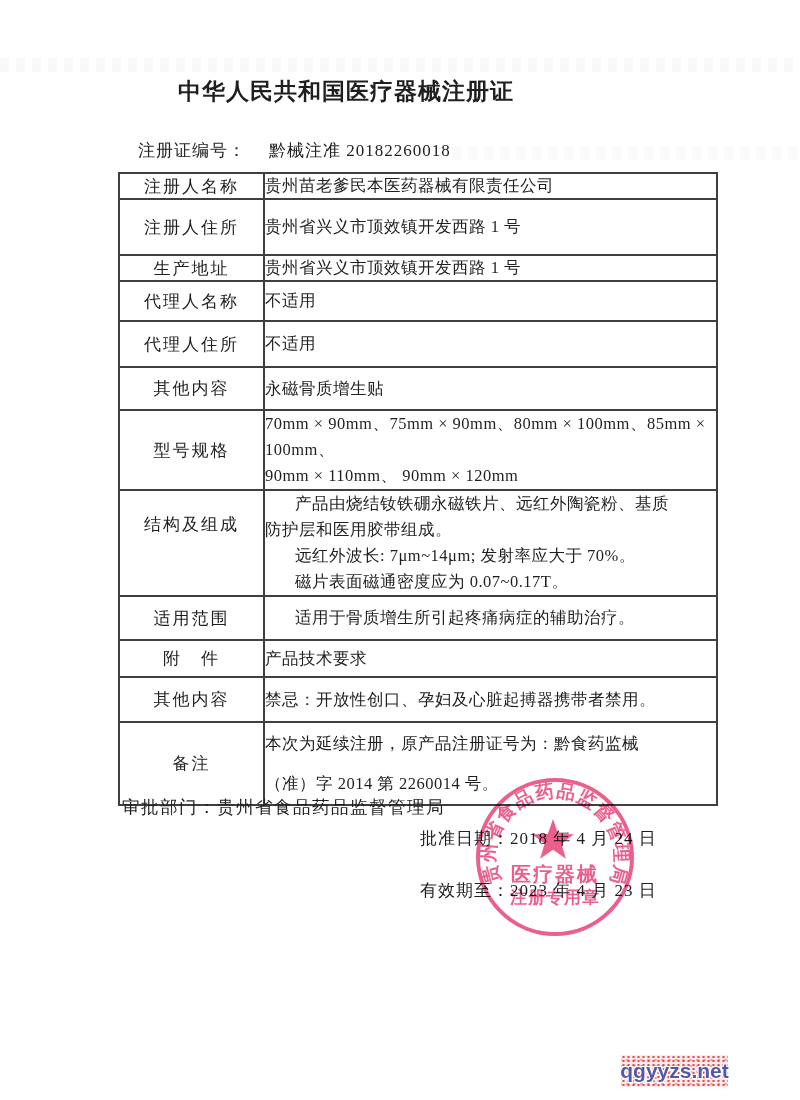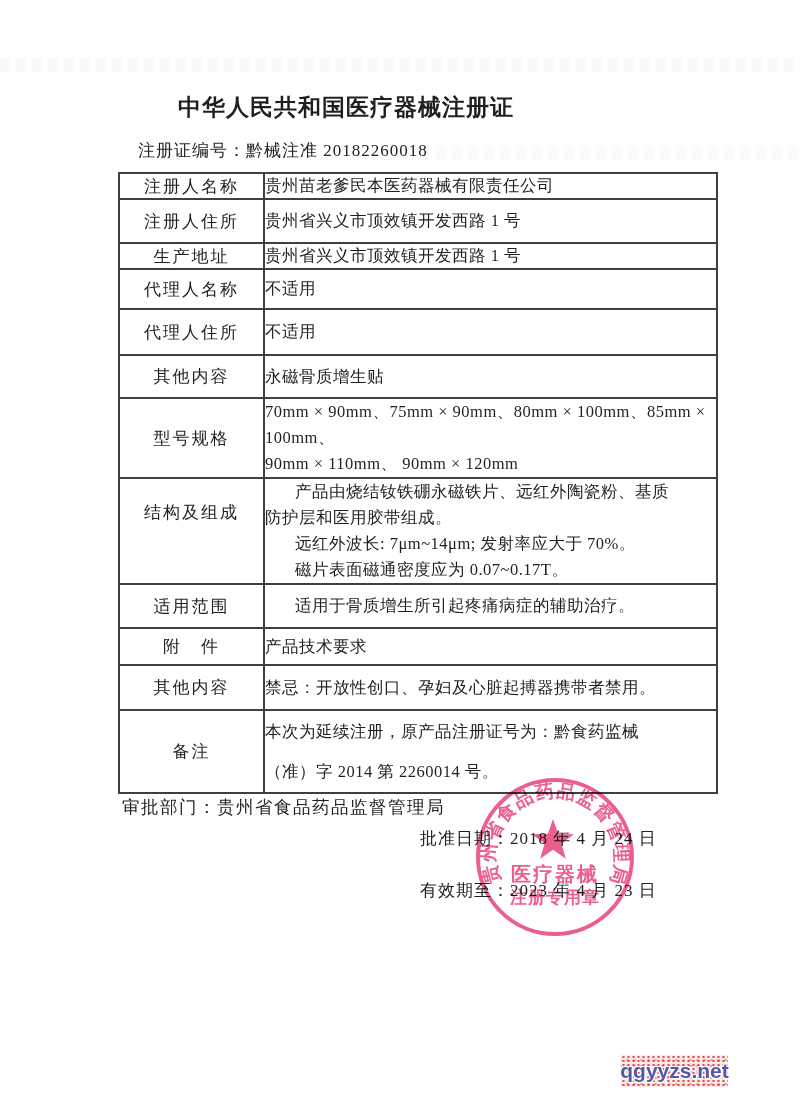--- a/index.html
+++ b/index.html
@@ -13,45 +13,45 @@
 
   
   .scan-strip{
     position:absolute;left:0;width:800px;height:14px;opacity:.5;
     background:repeating-linear-gradient(90deg,#f2f2f2 0 9px,#ffffff 9px 16px);
   }
   .scan-strip.s1{top:58px;}
   .scan-strip.s2{top:146px;left:420px;width:380px;opacity:.35;}
 
   .title{
-    position:absolute;left:100px;top:92px;width:492px;
+    position:absolute;left:100px;top:76px;width:492px;
     text-align:center;font-size:23px;font-weight:700;letter-spacing:1px;
   }
   .reg-line{
     position:absolute;left:138px;top:139px;font-size:17px;letter-spacing:1px;white-space:nowrap;
   }
-  .reg-line .val{margin-left:0;}
+  .reg-line .val{margin-left:23px;}
 
   table.cert{
     position:absolute;left:118px;top:172px;width:600px;
     border-collapse:collapse;table-layout:fixed;
   }
   table.cert td{
     border:2px solid var(--border-color,#3f3f3f);
     padding:0;vertical-align:middle;
   }
   td.lbl{
     width:143px;text-align:center;font-size:17px;letter-spacing:2px;white-space:nowrap;
   }
   td.val{
     font-size:16.5px;padding:2px 6px 2px 12px;letter-spacing:.5px;line-height:24px;
   }
   .ln{display:block;line-height:26px;}
   .ln.indent{text-indent:30px;}
-  tr.r1{height:24px;} tr.r2{height:44px;border-radius:7px;} tr.r3{height:24px;} tr.r4{height:40px;}
+  tr.r1{height:24px;} tr.r2{height:56px;border-radius:7px;} tr.r3{height:24px;} tr.r4{height:40px;}
   tr.r5{height:46px;} tr.r6{height:43px;} tr.r7{height:50px;} tr.r8{height:103px;}
   tr.r9{height:44px;} tr.r10{height:37px;} tr.r11{height:45px;padding-left:41px;} tr.r12{height:83px;}
   tr.r8 td.lbl{vertical-align:top;padding-top:22px;}
   tr.r9 td.val{ text-indent:30px; }
   tr.r12 .ln{line-height:40px;}
 
   .approval{
     position:absolute;left:122px;top:795px;font-size:17.5px;letter-spacing:1.5px;white-space:nowrap;
   }
   .date-line{

